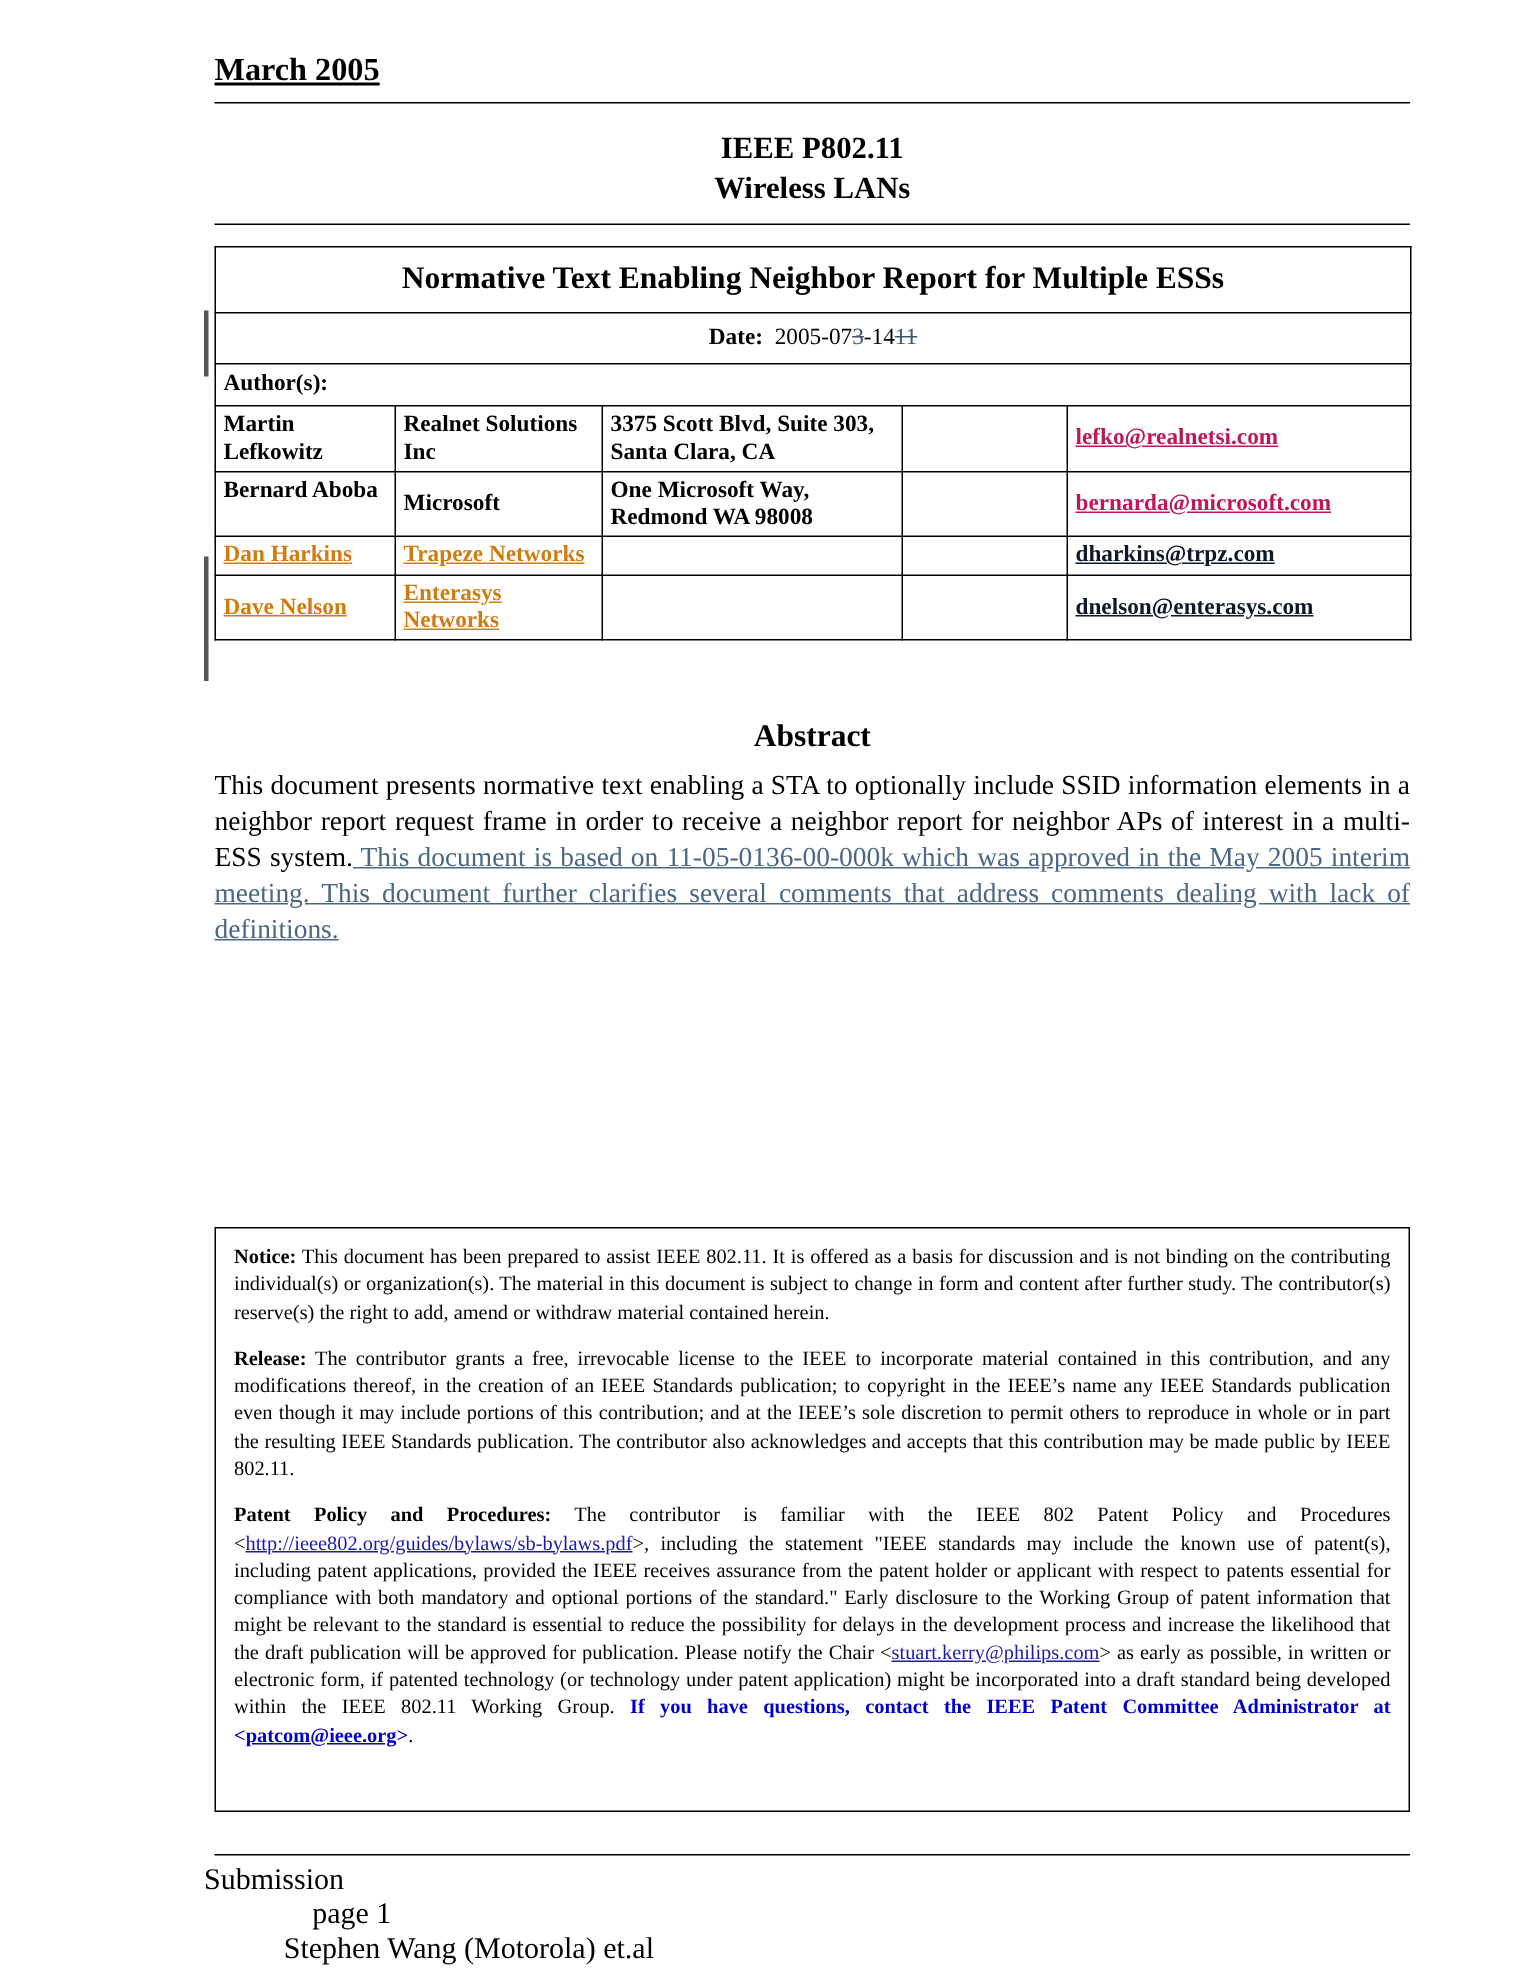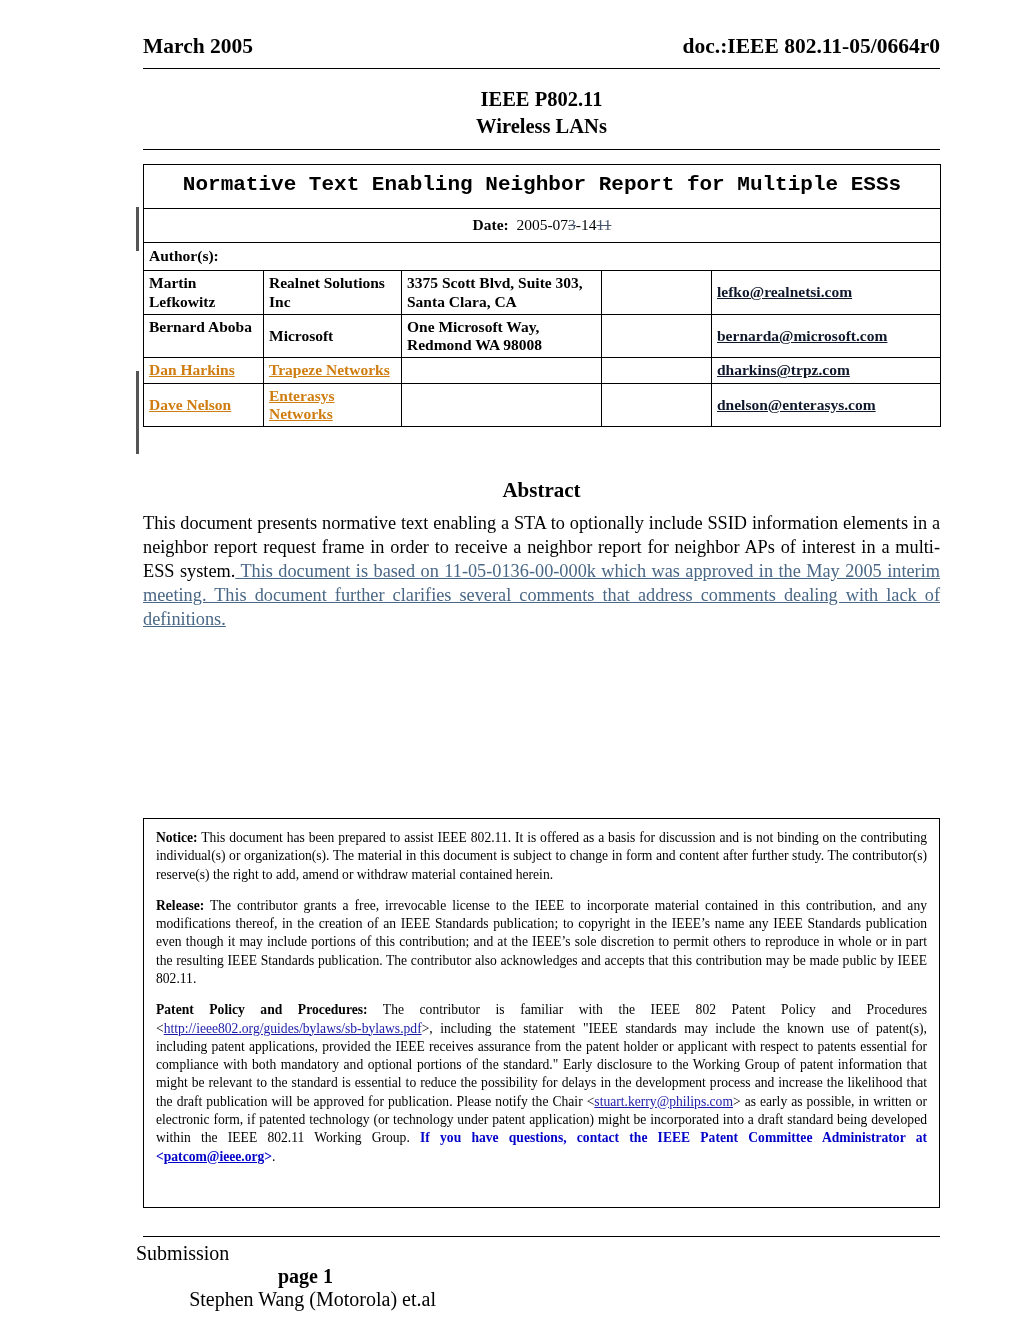--- a/index.html
+++ b/index.html
@@ -26,20 +26,21 @@
   .doc-header {
     position: absolute;
     left: 143px;
     top: 34px;
     width: 797px;
     display: flex;
     justify-content: space-between;
     align-items: flex-start;
     font-weight: bold;
     font-size: 21.5px;
+    text-decoration: underline;
   }
   .doc-header .hdr-left { letter-spacing: 0px; }
   .doc-header .hdr-right { letter-spacing: 0px; }
   .hdr-rule {
     position: absolute;
     left: 143px;
     top: 68px;
     width: 797px;
     height: 0;
     border-top: 1.2px solid #000;
@@ -81,21 +82,20 @@
     font-size: 15.5px;
     line-height: 1.18;
     font-weight: bold;
     text-align: left;
   }
   .title-cell {
     text-align: center !important;
     font-size: 21px !important;
     padding: 8px 6px 10px 6px !important;
     letter-spacing: 0px;
-    font-family: Liberation Mono, monospace;
   }
   .date-cell {
     text-align: center !important;
     font-size: 15.5px !important;
     padding: 7px 6px 8px 6px !important;
     font-weight: normal !important;
   }
   .date-cell .date-lbl { font-weight: bold; }
   .date-cell .date-val { font-weight: normal; }
   .authors-cell {
@@ -103,21 +103,21 @@
     font-size: 15.5px !important;
     margin-left: 34px;
   }
   .meta-table .hdr-row td { font-size: 15.5px; padding: 3px 5px; }
   .meta-table .data-row td { padding: 3px 5px 3px 5px; }
   .vmid { vertical-align: middle !important; }
 
   .strike { text-decoration: line-through; color: #44546a; }
 
   a.mail {
-    color: #0f172a;
+    color: #be185d;
     font-weight: bold;
     text-decoration: underline;
   }
   .ins {
     color: #cf7d10;
     text-decoration: underline;
   }
   a.mail.ins {
     color: #0f172a;
     font-weight: bold;
@@ -201,31 +201,30 @@
   .doc-footer {
     position: absolute;
     left: 136px;
     top: 1242px;
     width: 797px;
     display: flex;
     font-size: 20px;
     flex-direction: column;
   }
   .ftr-l { width: 300px; text-align: left; }
-  .ftr-c { width: 197px; text-align: right; font-weight: bold; }
+  .ftr-c { width: 197px; text-align: center; }
   .ftr-r { width: 300px; text-align: right; }
 </style>
 </head>
 <body>
 
 <div class="page">
 
   <div class="doc-header">
     <span class="hdr-left">March 2005</span>
-    <span class="hdr-right">doc.:IEEE 802.11-05/0664r0</span>
   </div>
   <div class="hdr-rule"></div>
 
   <div class="std-block">
     <div>IEEE P802.11</div>
     <div>Wireless LANs</div>
   </div>
   <div class="std-rule"></div>
 
   <div class="changebar" style="top:207px;height:44px;"></div>

